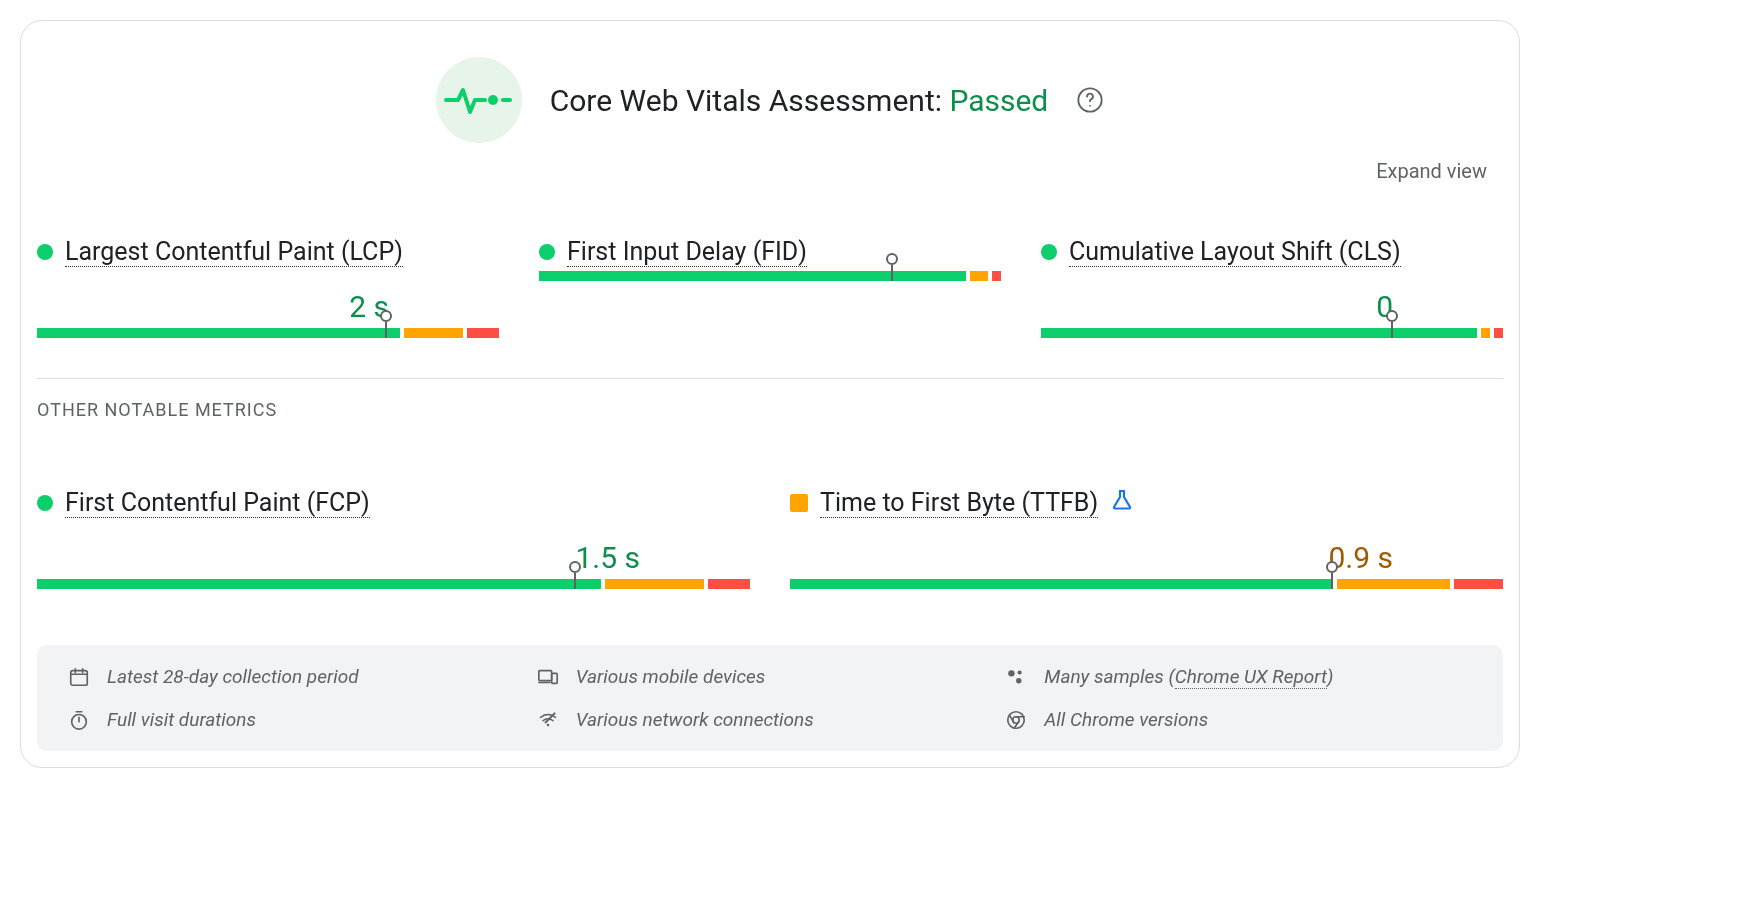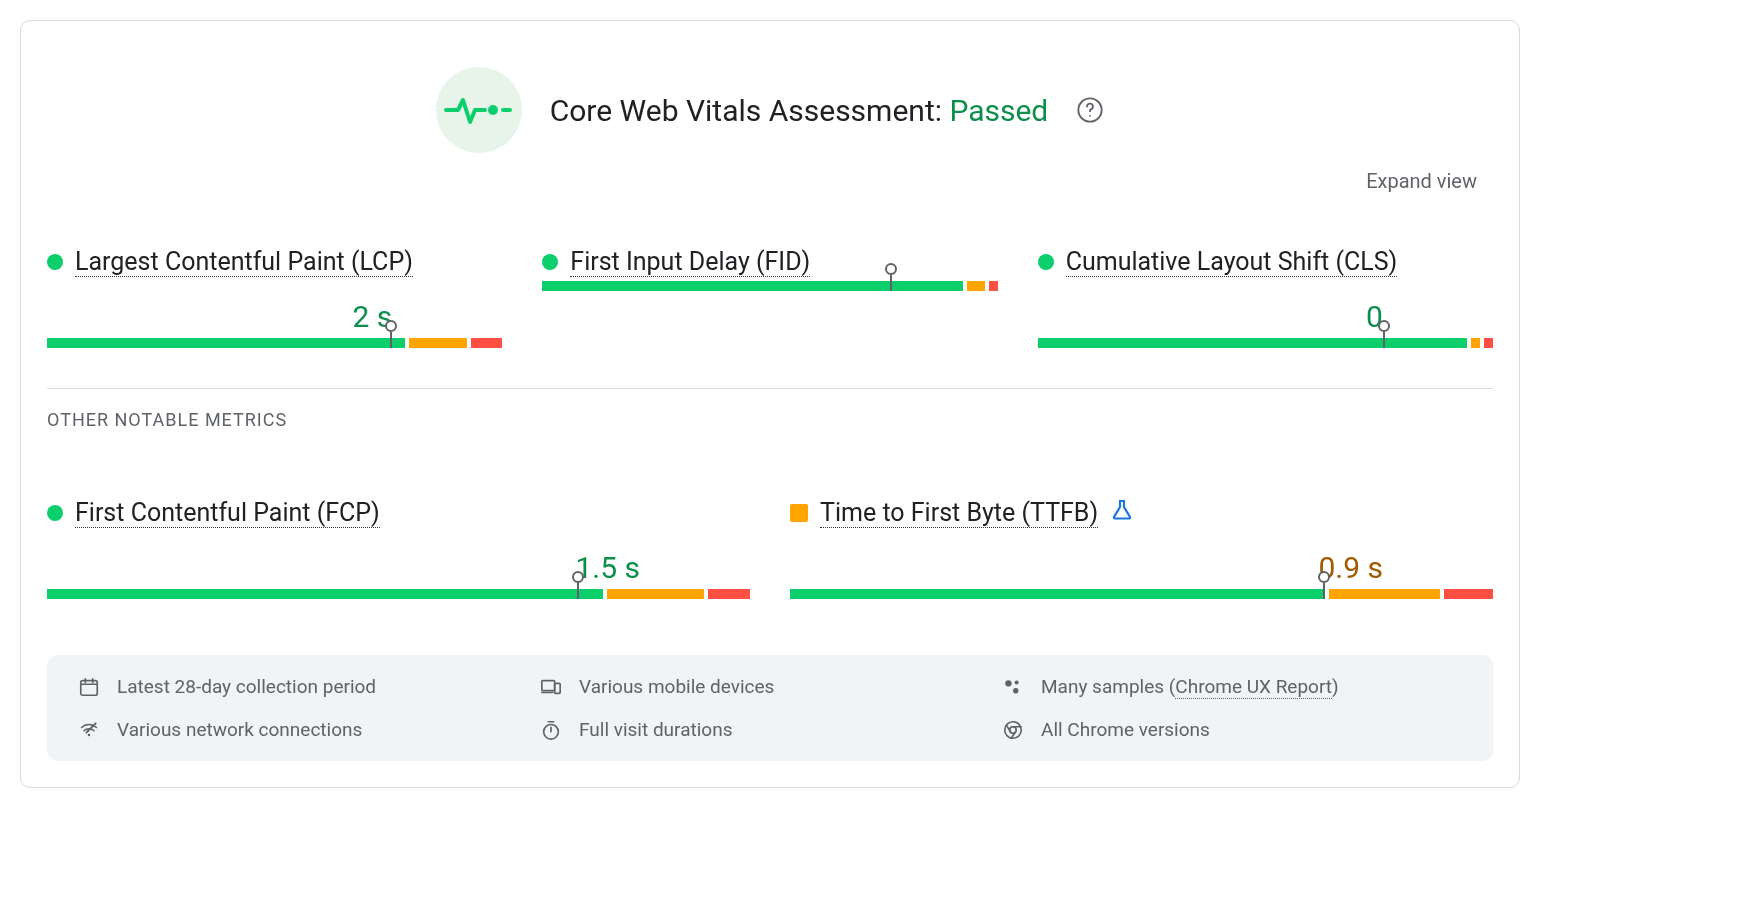--- a/index.html
+++ b/index.html
@@ -27,23 +27,23 @@
     -webkit-font-smoothing: antialiased;
     background: #fff;
     padding: 20px;
   }
   .outer-frame{
     width:1500px;
     background:#fff;
   }
   .card {
     border: 1px solid var(--border);
-    border-radius: 10px;
+    border-radius: 22px;
     width: 100%;
-    padding: 10px;
+    padding: 0;
     overflow: hidden;
   }
 
   
   .header {
     display:flex;
     flex-direction:column;
     align-items:stretch;
     padding: 36px 24px 0 24px;
   }
@@ -183,20 +183,21 @@
   .footer{
     background:var(--footer-bg);
     border-radius:10px;
     margin:16px;
     padding:20px 30px;
     display:grid;
     grid-template-columns: repeat(3, 1fr);
     row-gap:20px;
     color:var(--footer-text);
     font-size:19px;
+    font-style:italic;
   }
   .footer .item{
     display:flex;
     align-items:center;
     gap:16px;
   }
   .footer .icon{
     width:24px;
     display:inline-flex;
     justify-content:center;
@@ -362,40 +363,40 @@
             <svg width="22" height="22" viewBox="0 0 24 24" fill="#5f6368">
               <circle cx="7" cy="8" r="3.5"></circle>
               <circle cx="16" cy="7" r="2.2"></circle>
               <circle cx="15" cy="16" r="3"></circle>
             </svg>
           </span>
     <span><span>Many samples (</span><span class="dashed">Chrome UX Report</span><span>)</span></span>
   </div>
         <div class="item">
     <span class="icon">
+            <svg width="22" height="22" viewBox="0 0 24 24" stroke="#5f6368" stroke-width="1.8" fill="none" stroke-linecap="round" stroke-linejoin="round">
+              <circle cx="12" cy="14" r="8"></circle>
+              <path d="M12 14V9M9 3h6"></path>
+            </svg>
+          </span>
+    <span><span>Full visit durations</span></span>
+  </div>
+        <div class="item">
+    <span class="icon">
             <svg width="24" height="20" viewBox="0 0 24 24" stroke="#5f6368" stroke-width="1.8" fill="none" stroke-linecap="round" stroke-linejoin="round">
               <path d="M3 9c5-5 13-5 18 0M6 13c3.5-3.5 8.5-3.5 12 0"></path>
               <path d="M20 4 L9 15" stroke-width="2.2"></path>
               <circle cx="12" cy="18" r="1.5" fill="#5f6368" stroke="none"></circle>
             </svg>
           </span>
     <span><span>Various network connections</span></span>
   </div>
         <div class="item">
     <span class="icon">
             <svg width="22" height="22" viewBox="0 0 24 24" stroke="#5f6368" stroke-width="1.8" fill="none" stroke-linecap="round" stroke-linejoin="round">
-              <circle cx="12" cy="14" r="8"></circle>
-              <path d="M12 14V9M9 3h6"></path>
-            </svg>
-          </span>
-    <span><span>Full visit durations</span></span>
-  </div>
-        <div class="item">
-    <span class="icon">
-            <svg width="22" height="22" viewBox="0 0 24 24" stroke="#5f6368" stroke-width="1.8" fill="none" stroke-linecap="round" stroke-linejoin="round">
               <circle cx="12" cy="12" r="9"></circle>
               <circle cx="12" cy="12" r="3.5"></circle>
               <path d="M12 8.5h9M5 7l4.5 7.5M14.5 14.5 10 21"></path>
             </svg>
           </span>
     <span><span>All Chrome versions</span></span>
   </div>
       </div>
 
 </div>

